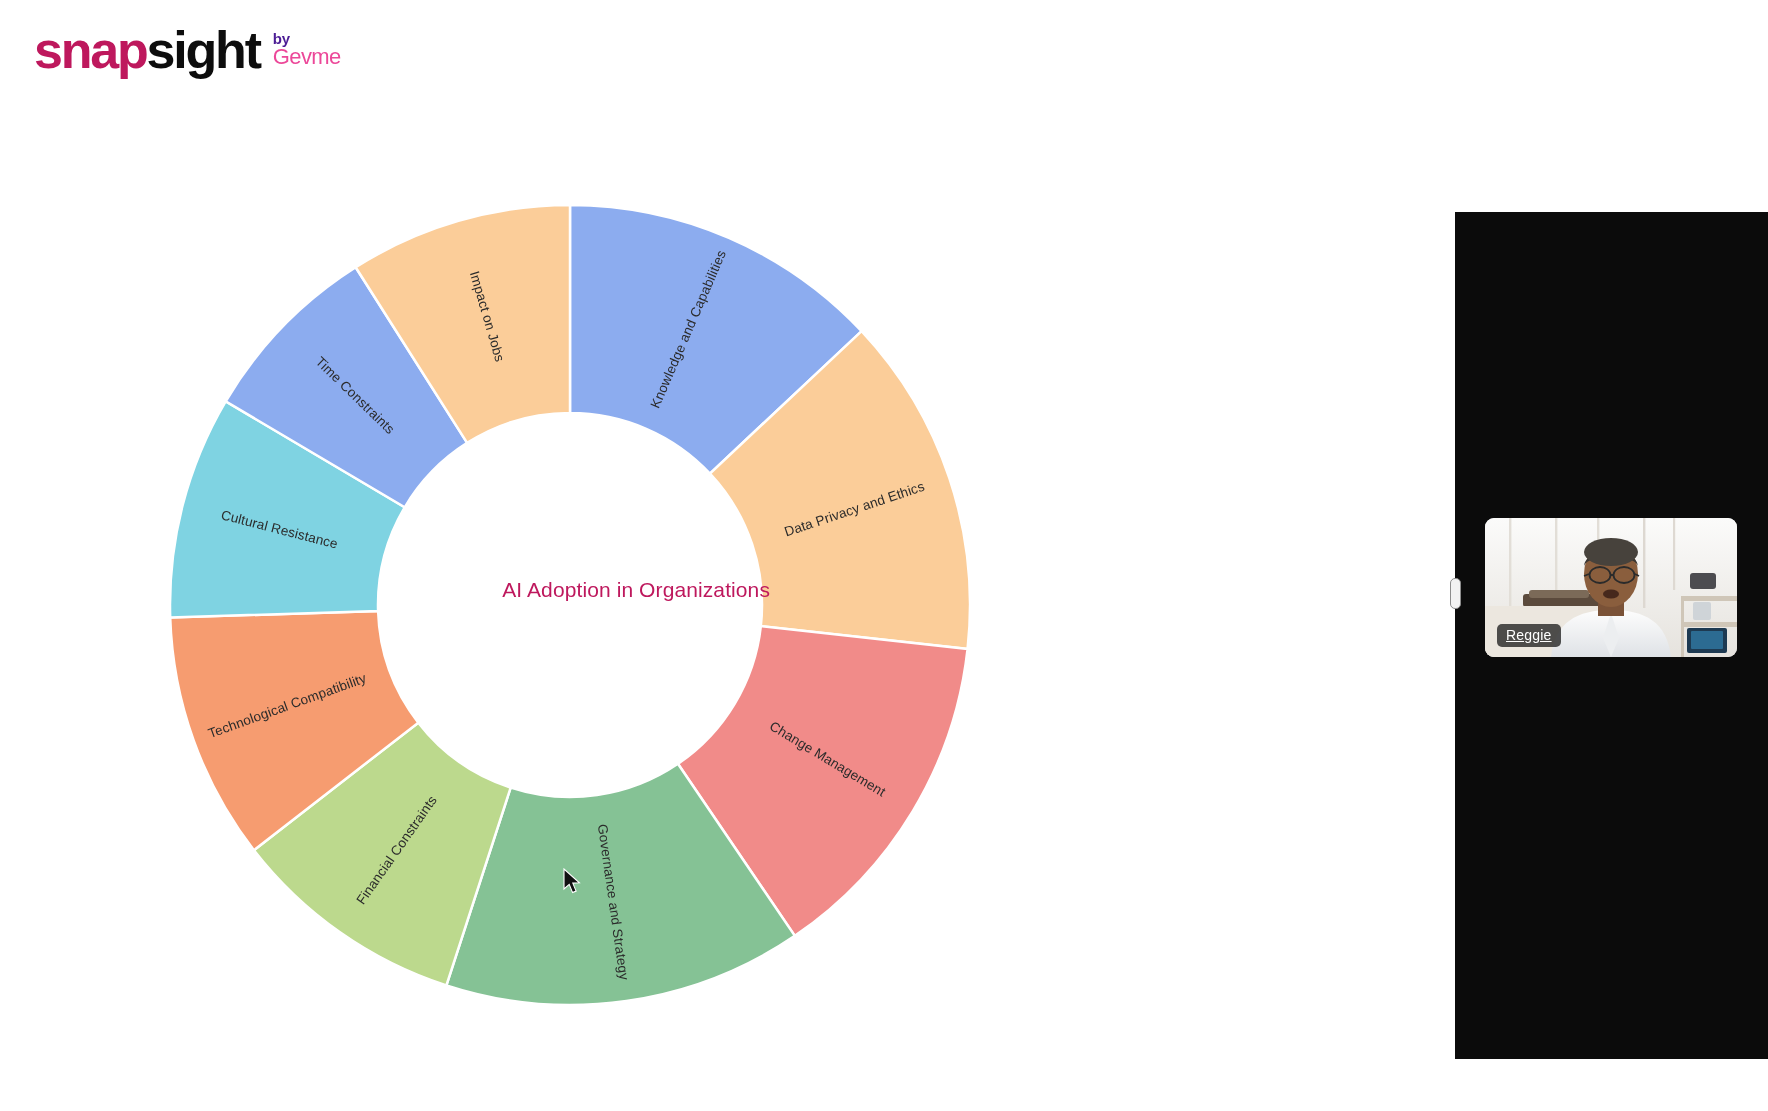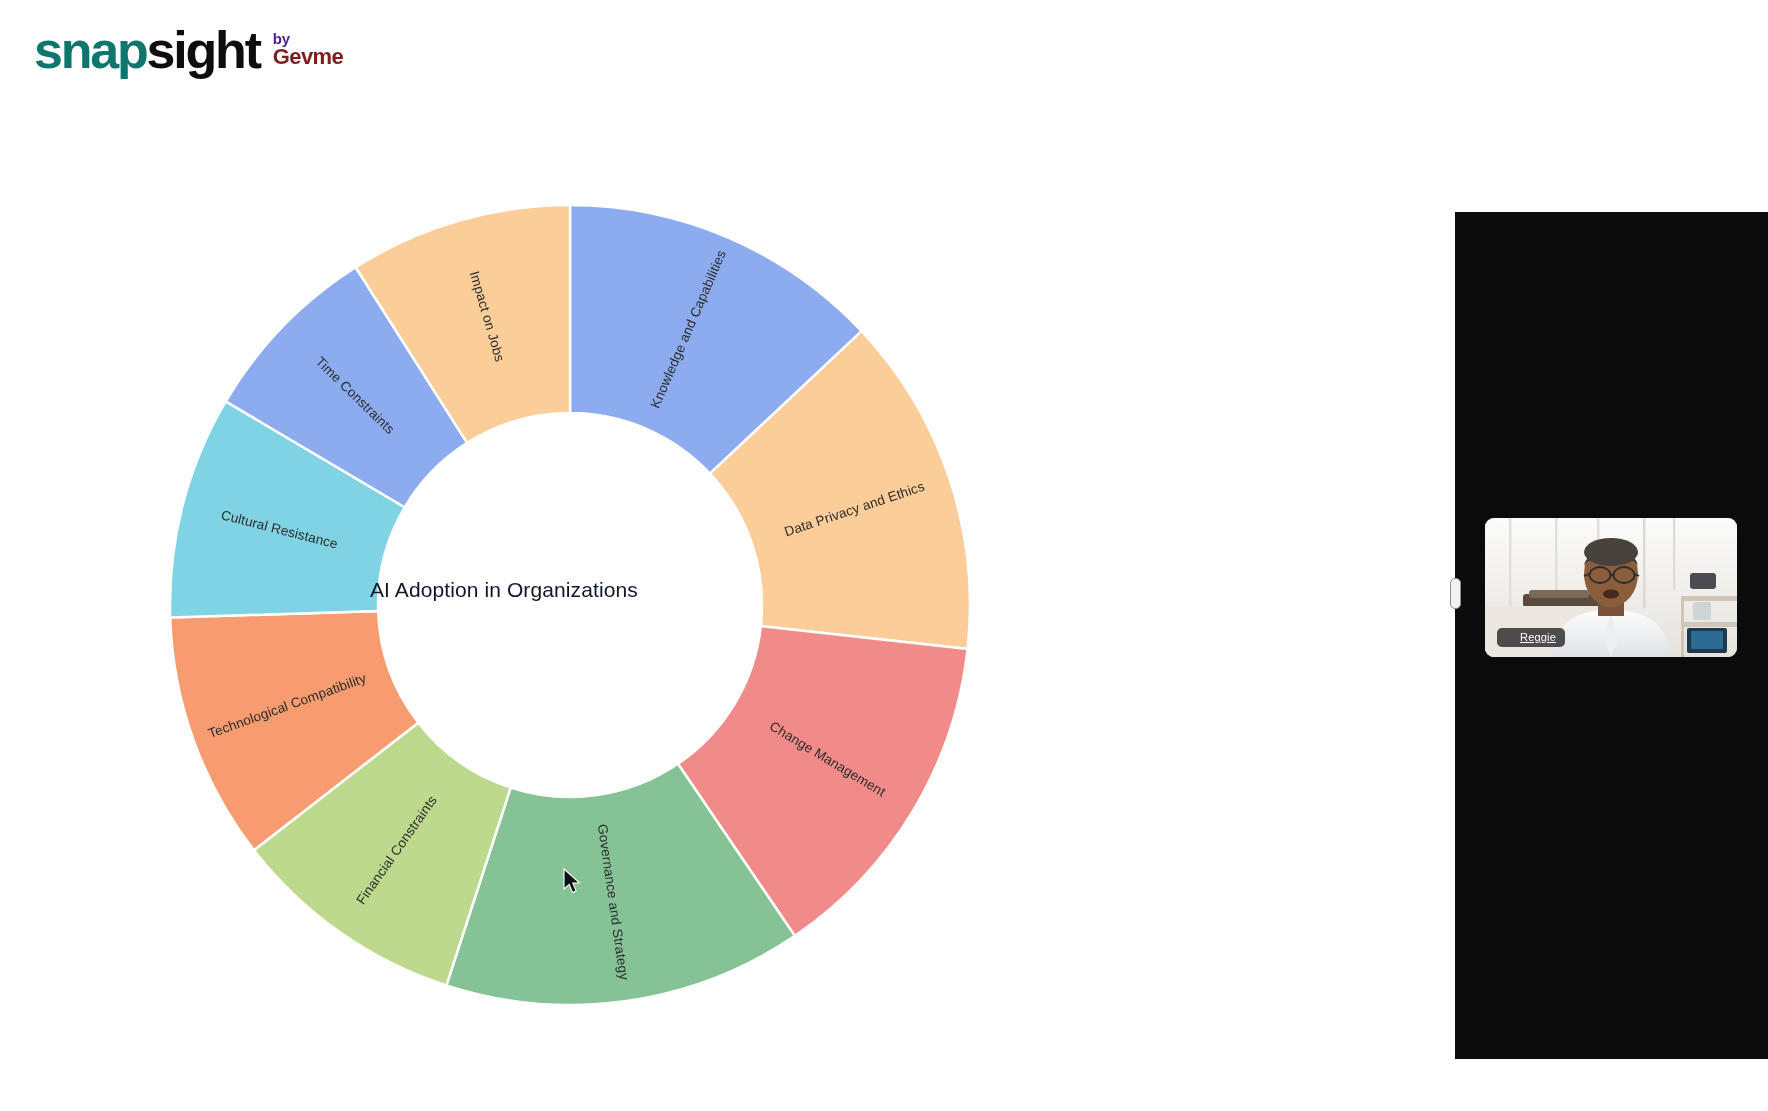--- a/index.html
+++ b/index.html
@@ -25,39 +25,39 @@
     display: flex;
     align-items: flex-start;
     user-select: none;
   }
   #brand-logo .wordmark {
     font-size: 52px;
     font-weight: 700;
     letter-spacing: -2.2px;
     line-height: 1;
   }
-  #brand-logo .wm-snap { color: #0f766e; }
+  #brand-logo .wm-snap { color: #be185d; }
   #brand-logo .wm-sight { color: #0d0d0d; margin-top: 24px; }
   #brand-logo .byline {
     margin-left: 13px;
     margin-top: 7px;
     line-height: 1.08;
   }
   #brand-logo .byline .by {
     display: block;
     font-size: 15px;
     font-weight: 700;
     color: #4c1d95;
     letter-spacing: -0.2px;
   }
   #brand-logo .byline .gevme {
     display: block;
     font-size: 22px;
-    font-weight: 700;
-    color: #7f1d1d;
+    font-weight: 400;
+    color: #ec4899;
     letter-spacing: -0.6px;
     margin-top: -2px;
   }
 
   
   #chart-stage {
     position: absolute;
     left: 0px;
     top: 150px;
     width: 1150px;
@@ -66,23 +66,23 @@
   #donut-svg {
     position: absolute;
     left: 0;
     top: 0;
   }
   #center-label {
     position: absolute;
     left: 370px;
     top: 428px;
     width: 400px;
-    text-align: left;
+    text-align: right;
     font-size: 21px;
-    color: #0f172a;
+    color: #be185d;
     letter-spacing: 0.1px;
     pointer-events: none;
   }
 
   .seg-label {
     font-size: 13.5px;
     fill: #2b2b2b;
     font-family: "Liberation Sans", sans-serif;
     letter-spacing: 0.15px;
   }
@@ -126,22 +126,22 @@
     overflow: hidden;
     background: #cfd2d6;
   }
   #video-tile .vid-art { position: absolute; inset: 0; }
   #participant-name {
     position: absolute;
     left: 12px;
     bottom: 10px;
     background: rgba(32,32,32,0.78);
     color: #ffffff;
-    font-size: 11px;
-    padding: 3px 9px 4px 23px;
+    font-size: 14px;
+    padding: 3px 9px 4px 9px;
     border-radius: 5px;
     letter-spacing: 0.2px;
     text-decoration: underline;
   }
 </style>
 </head>
 <body>
 
 <div id="brand-logo">
   <div class="wordmark">

